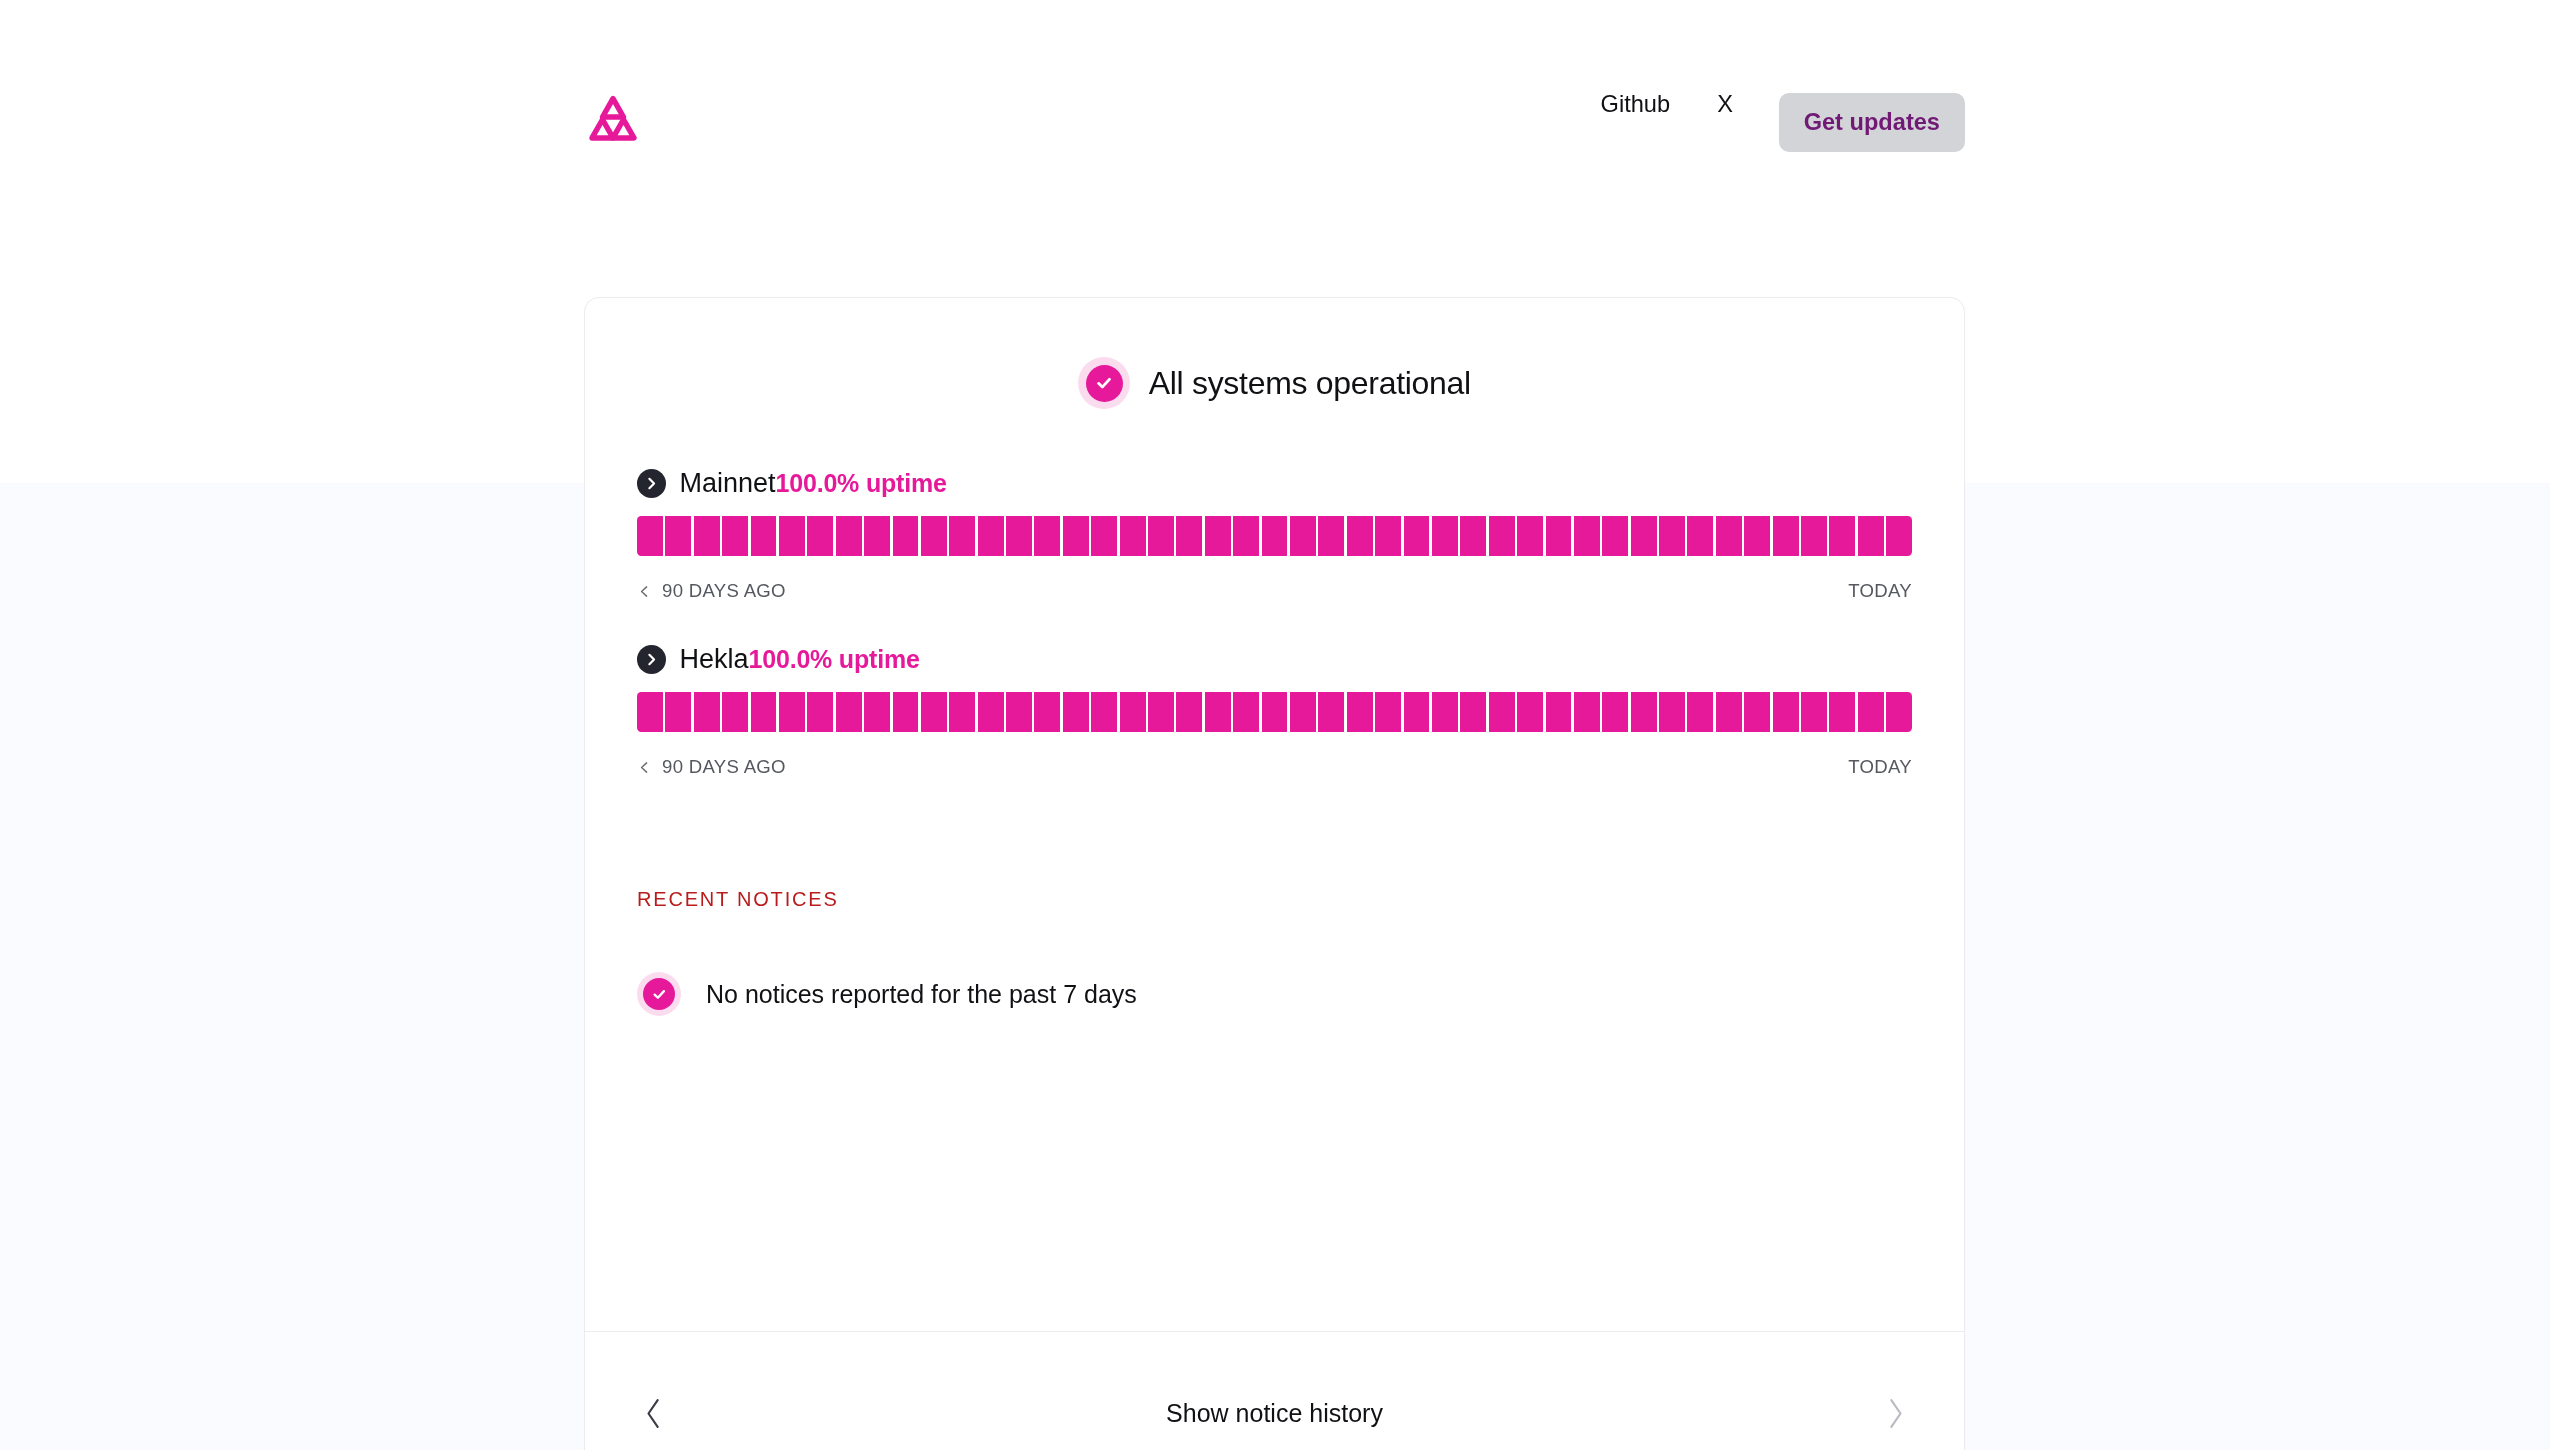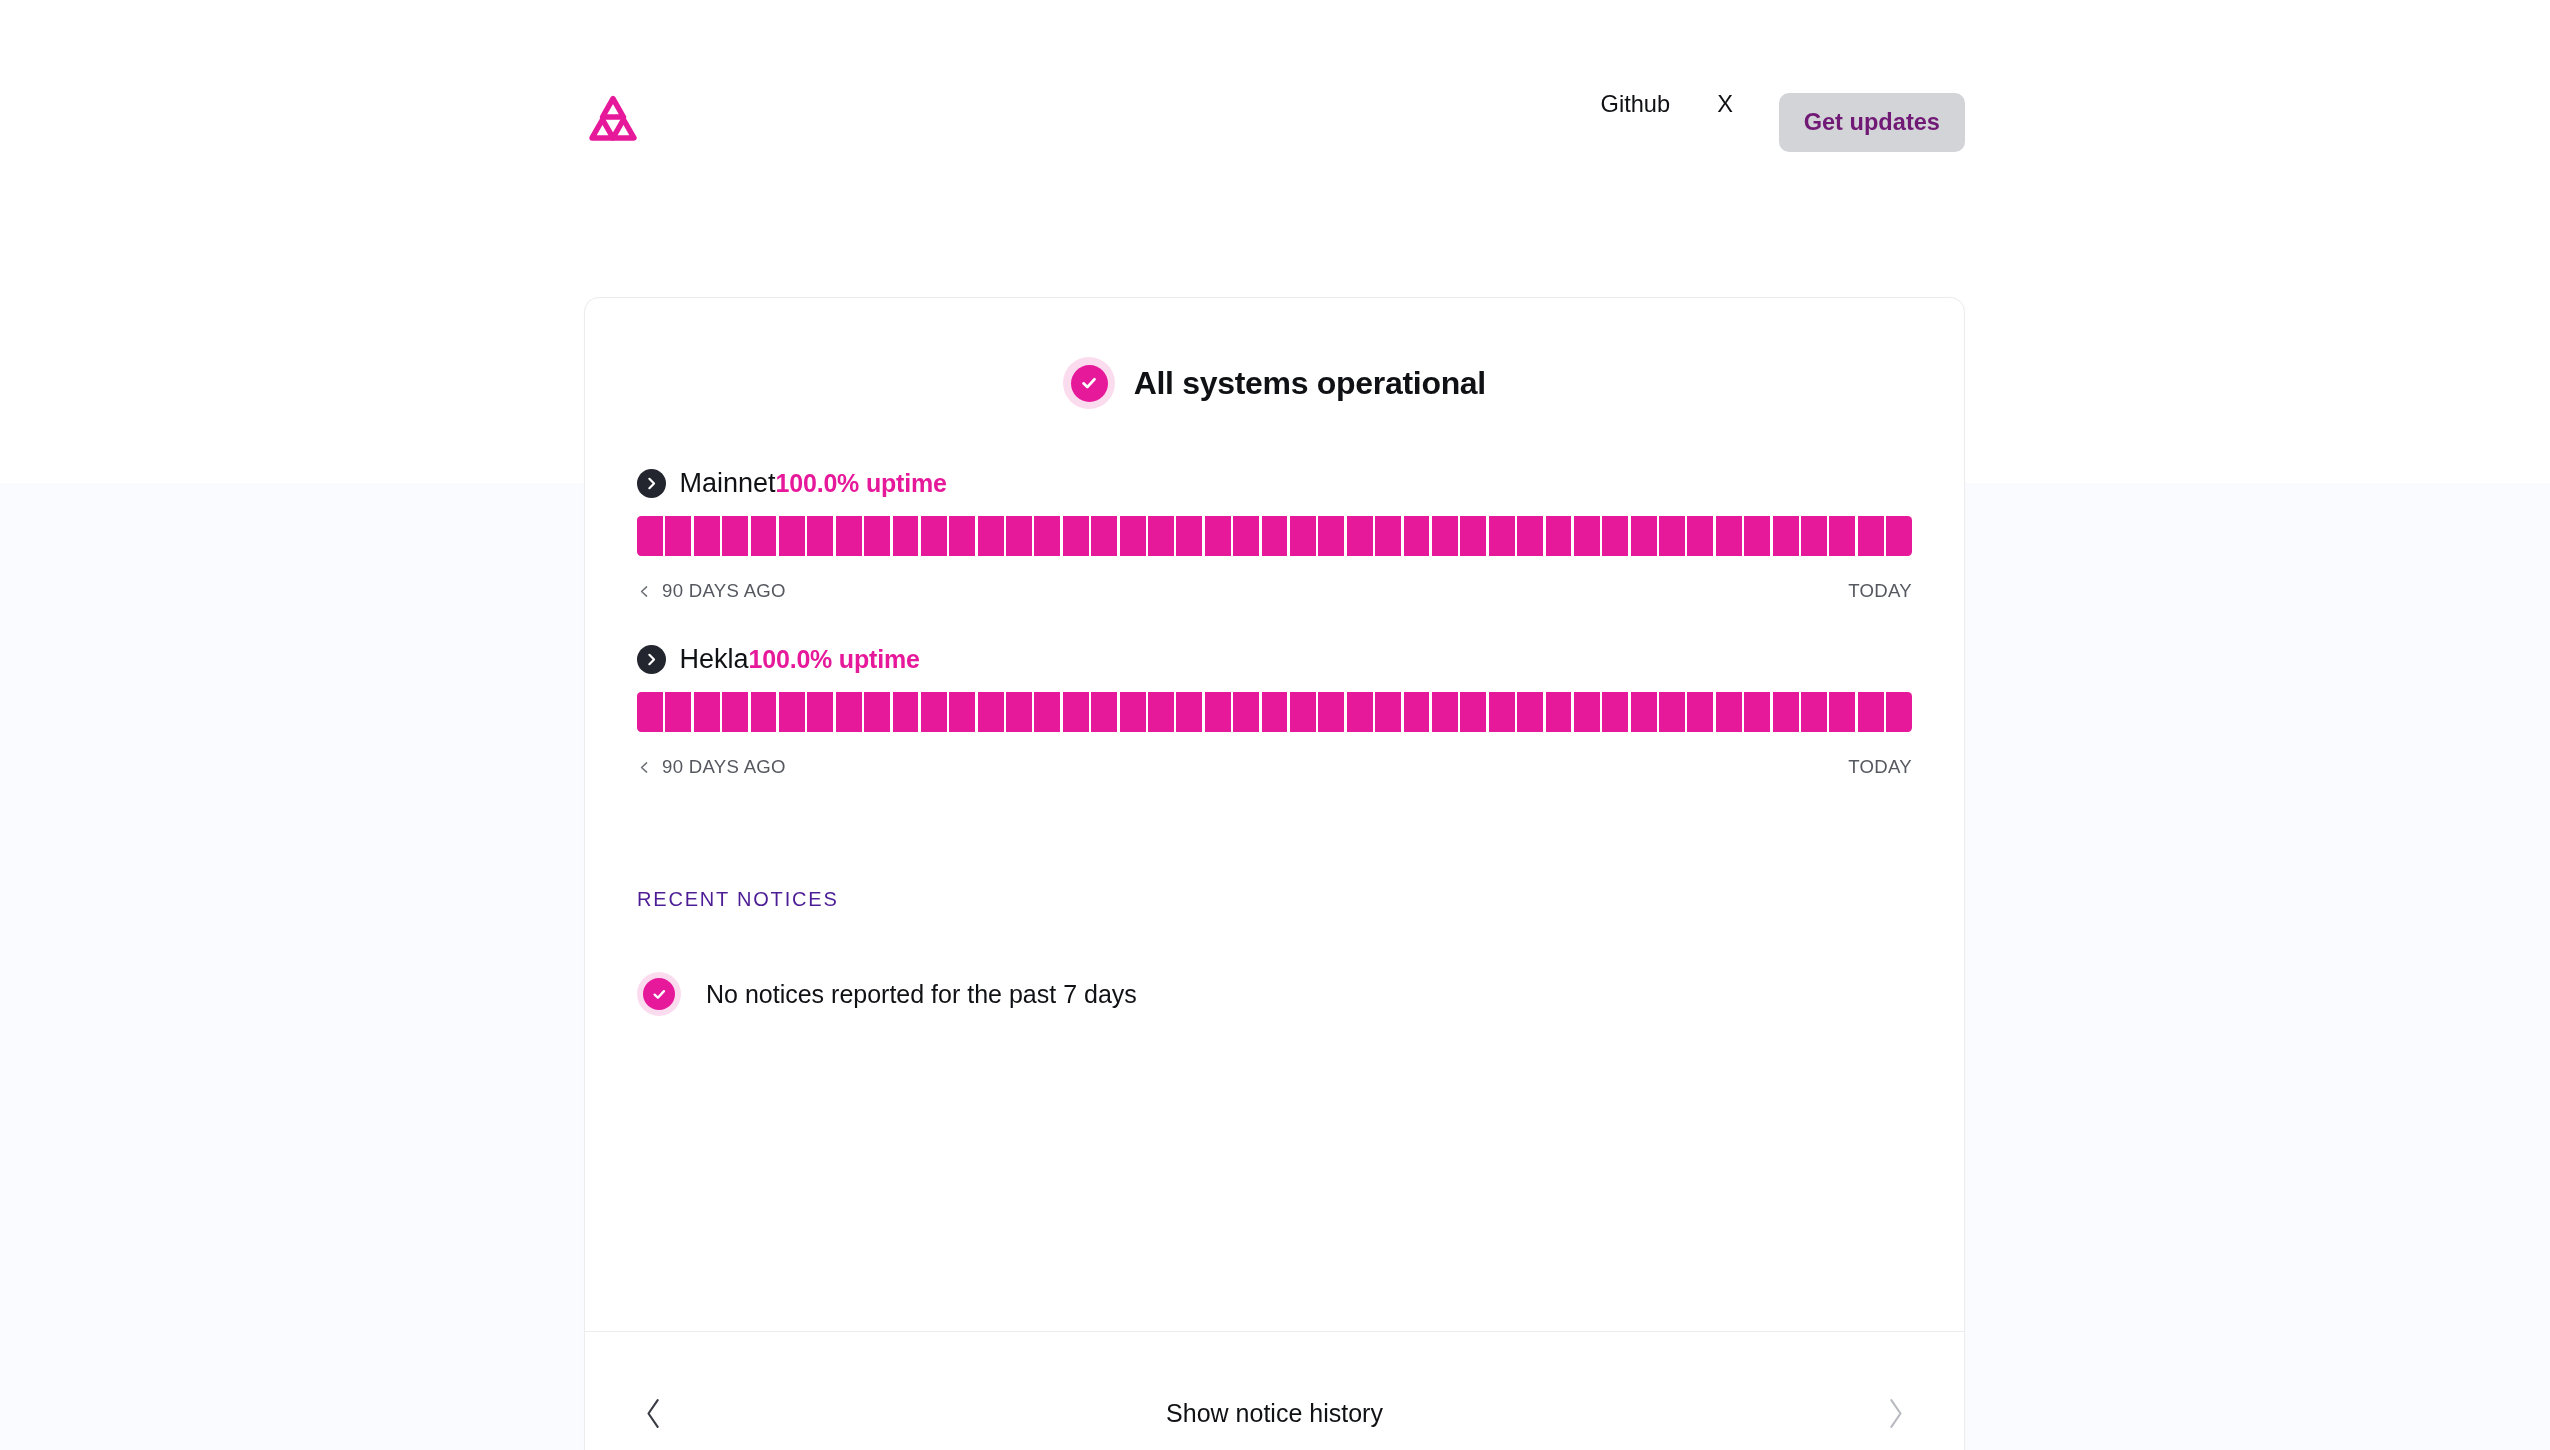--- a/index.html
+++ b/index.html
@@ -100,21 +100,21 @@
     width: 37px; height: 37px;
     border-radius: 50%;
     background: #e6199b;
     display: flex;
     align-items: center;
     justify-content: center;
   }
   .check-core svg { display: block; }
   .status-text {
     font-size: 32px;
-    font-weight: 700;
+    font-weight: 400;
     color: #101114;
     letter-spacing: -0.3px;
   }
 
   
   .services { margin-top: 59px; padding: 0 52px; }
 
   .service { margin-bottom: 42px; }
   .service:last-child { margin-bottom: 0; }
 
@@ -183,21 +183,21 @@
     color: #55585f;
     letter-spacing: 0.3px;
     text-transform: uppercase;
   }
 
   
   .notices { padding: 0 52px; margin-top: 110px; }
   .notices-title {
     font-size: 20px;
     letter-spacing: 1.8px;
-    color: #4c1d95;
+    color: #b91c1c;
     text-transform: uppercase;
     font-weight: 400;
   }
   .notice-row {
     display: flex;
     align-items: center;
     gap: 25px;
     margin-top: 61px;
   }
   .notice-halo {

